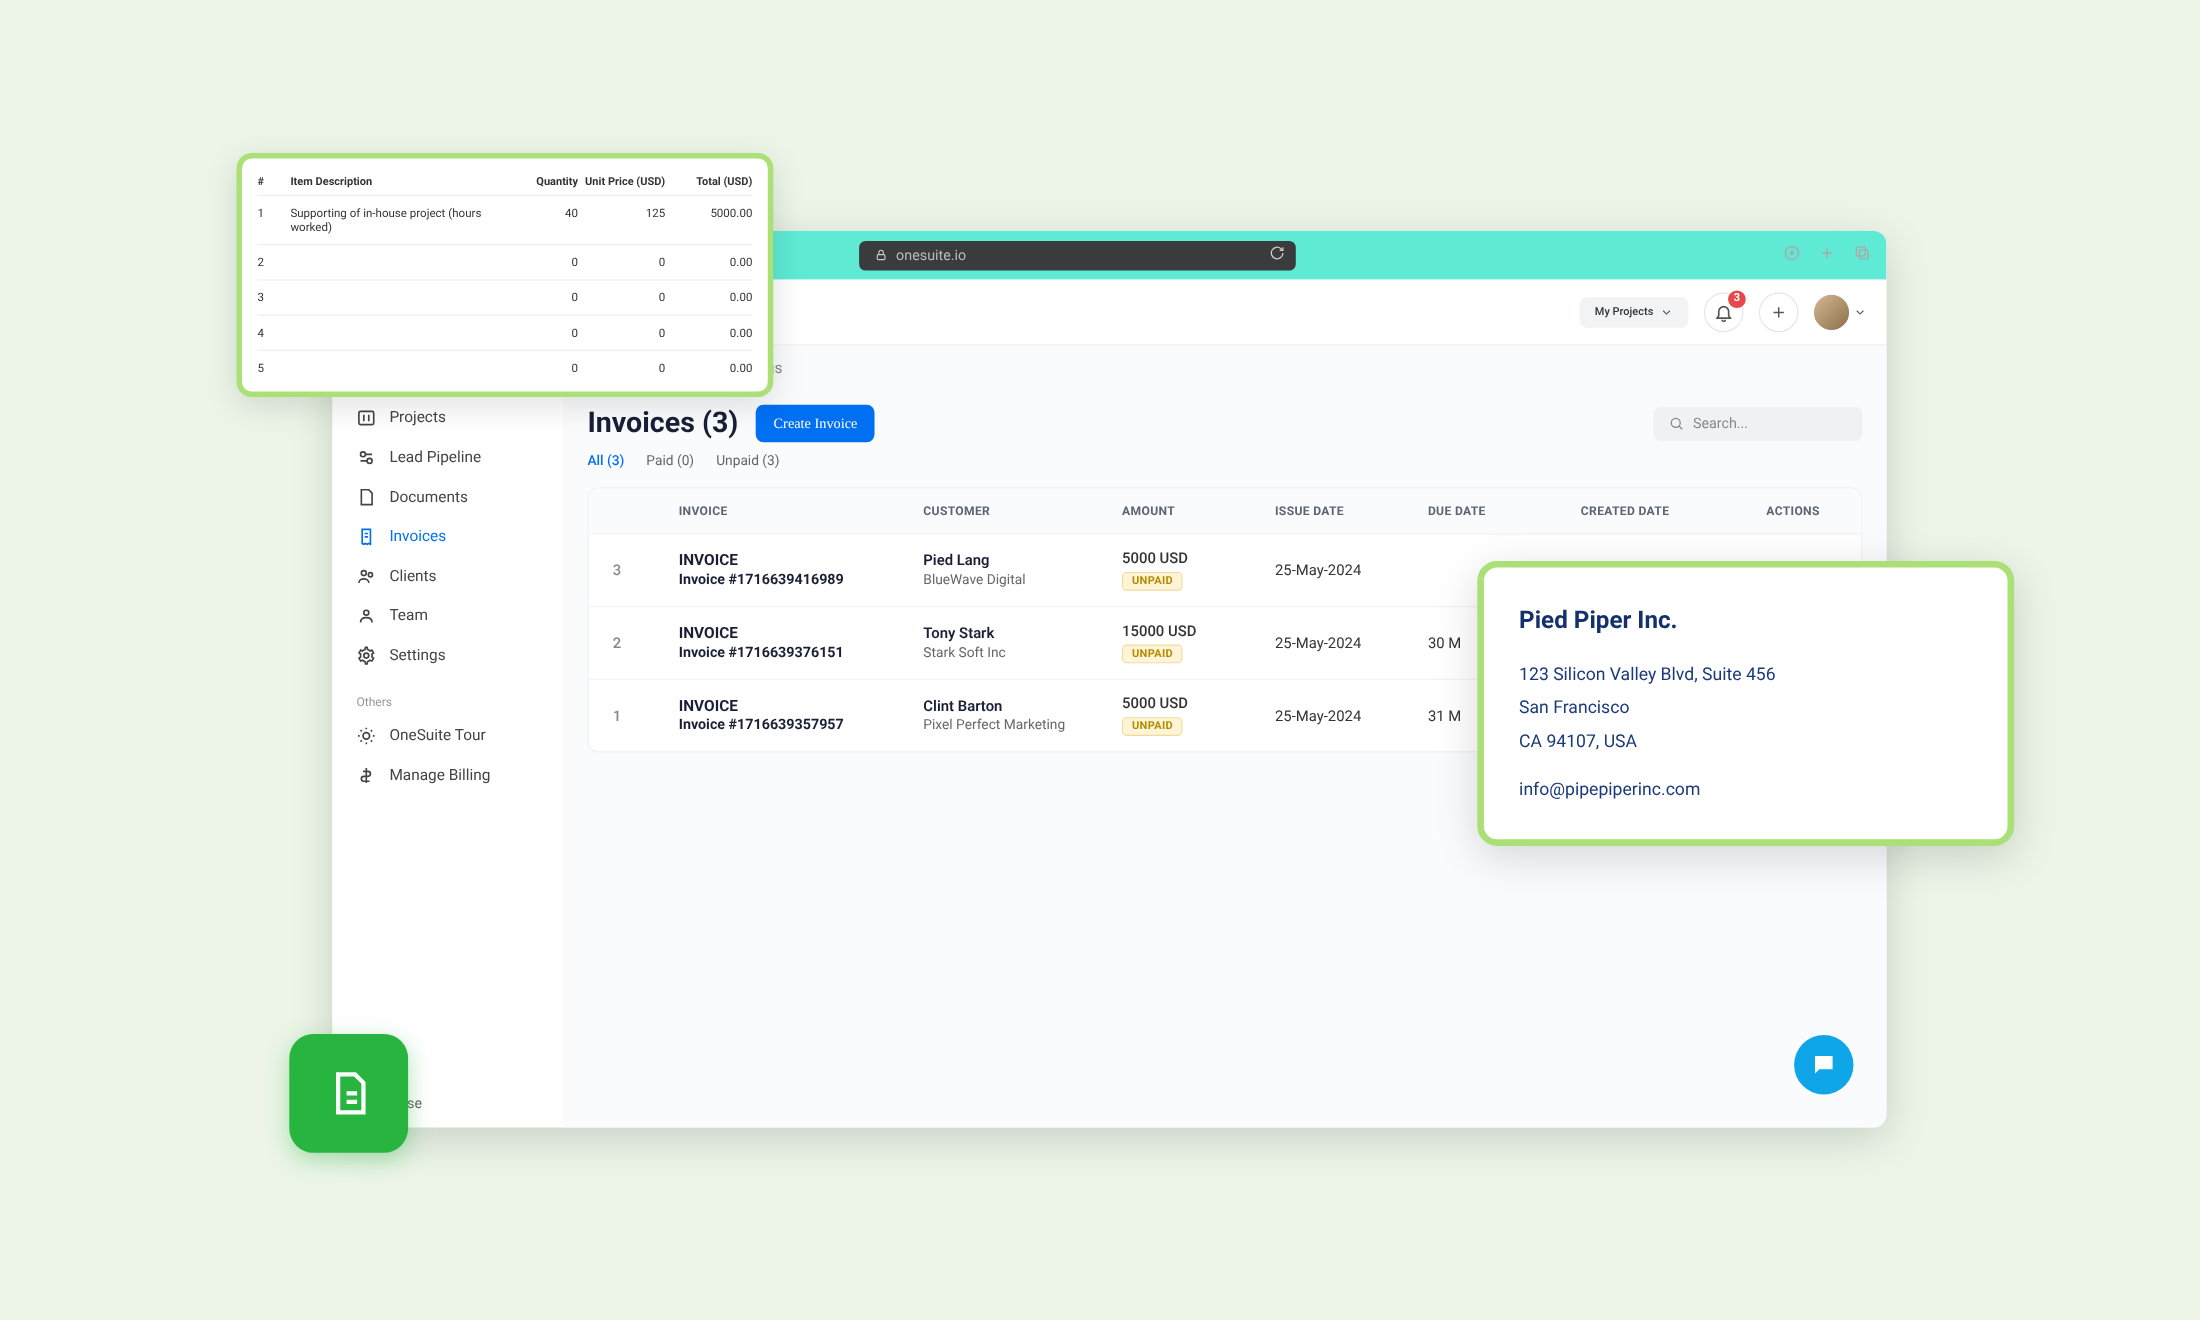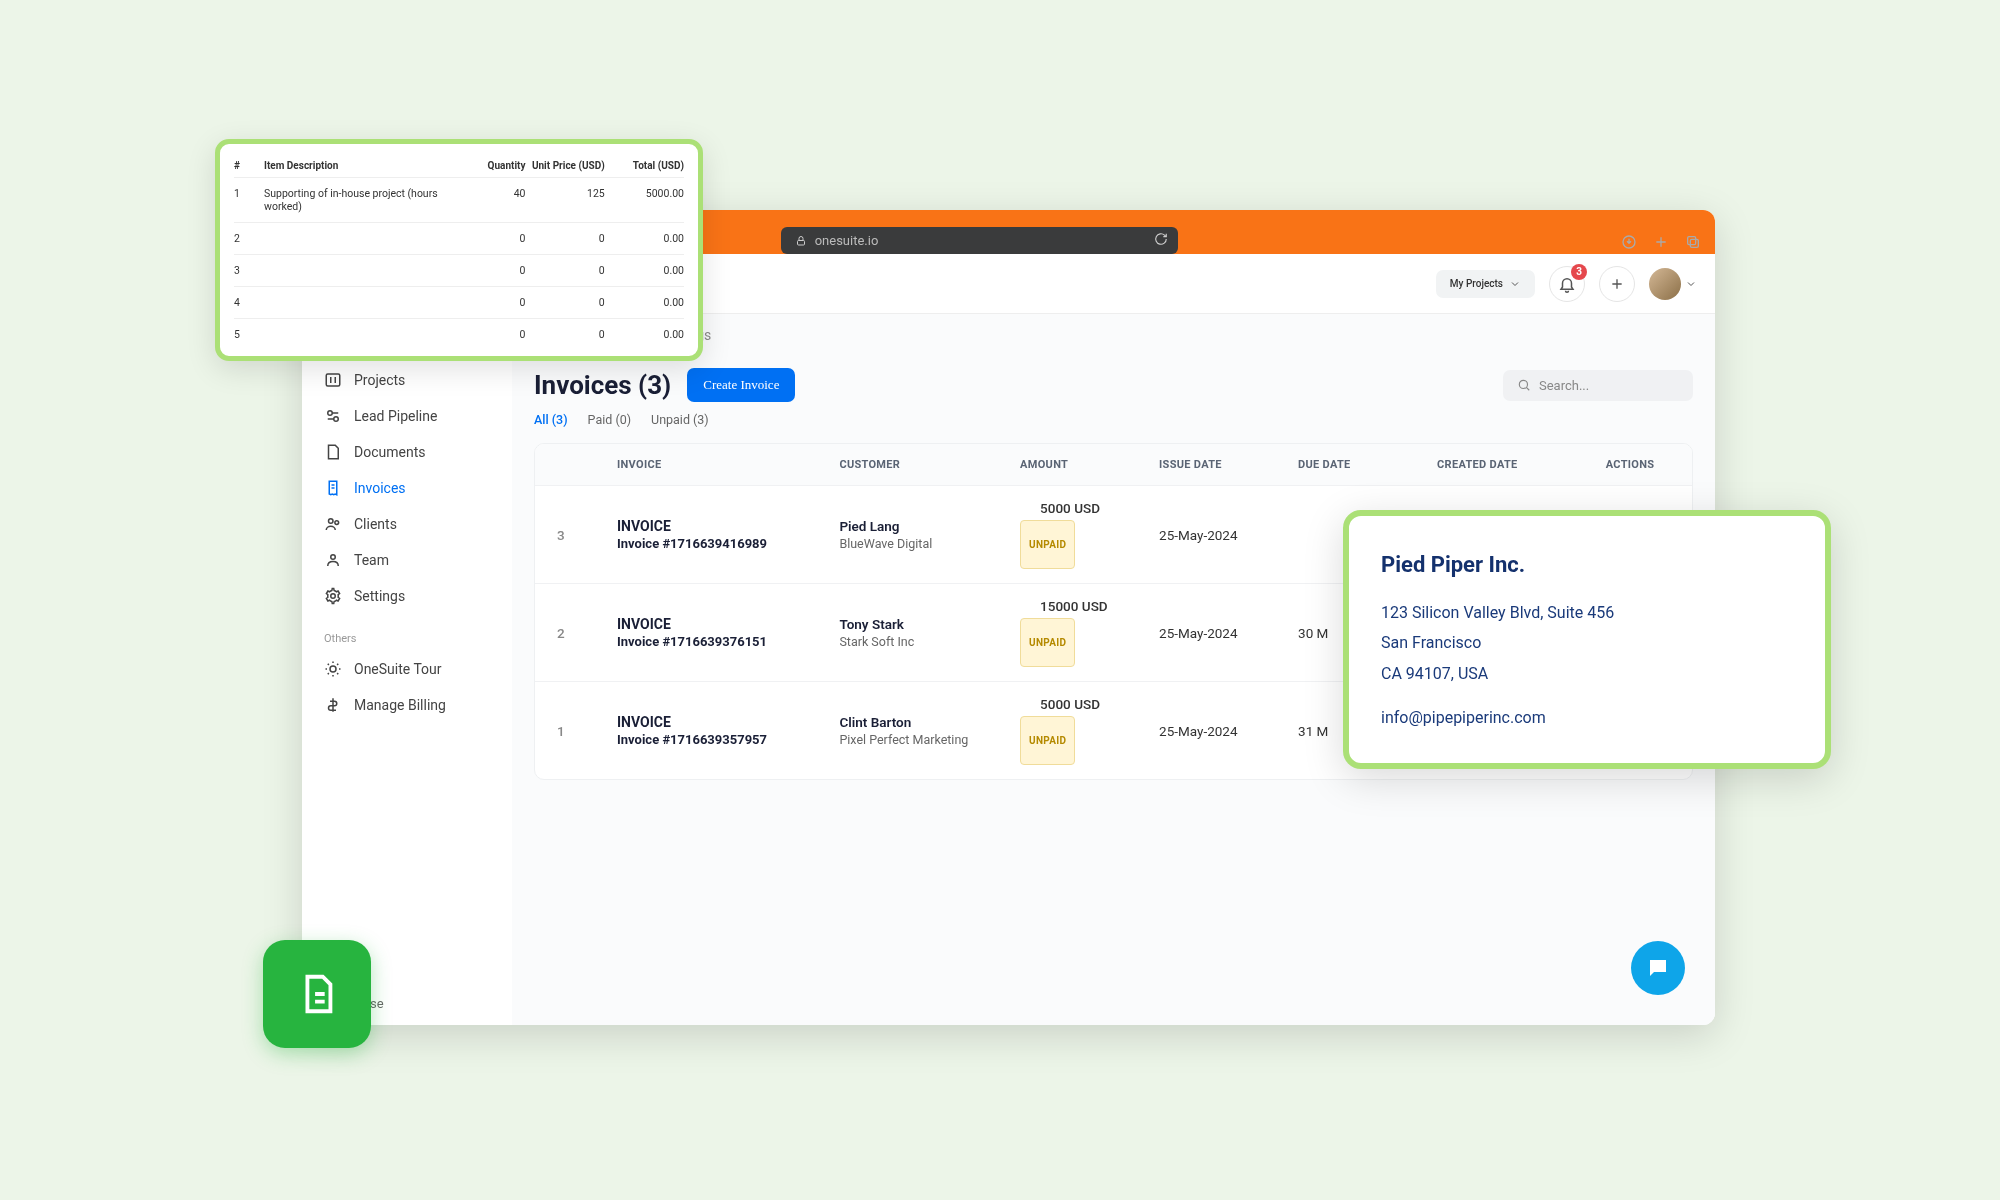--- a/index.html
+++ b/index.html
@@ -8,21 +8,21 @@
   background: #ecf5e8;
   font-family: -apple-system, BlinkMacSystemFont, "Segoe UI", Roboto, sans-serif;
   position: relative; overflow: hidden;
 }
 .browser {
   position: absolute; left: 302px; top: 210px; width: 1413px; height: 815px;
   background: #fff; border-radius: 12px; box-shadow: 0 10px 40px rgba(0,0,0,0.15);
   overflow: hidden;
 }
 .urlbar {
-  height: 44px; background: #f97316; display: flex; align-items: flex-end; padding: 0 14px; gap: 10px;
+  height: 44px; background: #5eead4; display: flex; align-items: center; padding: 0 14px; gap: 10px;
 }
 .url-center { flex:1; display:flex; justify-content:center; align-items:center; gap:8px; color:#bbb; font-size:13px; }
 .url-pill { background:#3a3b3c; padding:6px 300px 6px 14px; border-radius:6px; display:flex; align-items:center; gap:8px; position:relative;}
 .url-refresh { position:absolute; right:10px; color:#ccc; }
 .url-right { display:flex; gap:16px; color:#aaa; }
 .url-right svg { width:16px; height:16px; }
 .appbar {
   height: 60px; display:flex; align-items:center; justify-content:flex-end; padding:0 18px; gap:14px; border-bottom:1px solid #eee;
 }
 .myproj { background:#f1f3f4; border-radius:7px; padding:8px 14px; font-size:10px; font-weight:500; color:#333; display:flex; align-items:center; gap:6px;}
@@ -50,22 +50,22 @@
 .filters .f { cursor:pointer;text-align:center; }
 .filters .f.active { color:#0070f3; font-weight:500;}
 .table { background:#fff; border-radius:10px; margin-top:16px; border:1px solid #eef0f2; overflow:hidden;}
 .thead { display:grid; grid-template-columns: 60px 1.6fr 1.3fr 1fr 1fr 1fr 1.1fr 80px; padding:14px 22px; font-size:11px; font-weight:700; color:#5a6474; letter-spacing:0.3px; background:#fafbfc;}
 .trow { display:grid; grid-template-columns: 60px 1.6fr 1.3fr 1fr 1fr 1fr 1.1fr 80px; padding:14px 22px; align-items:center; border-top:1px solid #f0f1f3; font-size:13.5px; color:#333;}
 .rownum { color:#888; font-weight:500;}
 .inv-label { font-weight:700; font-size:14px; color:#1a1f36;}
 .inv-num { font-weight:700; font-size:13px; color:#1a1f36; margin-top:2px;}
 .cust-name { font-weight:600; color:#1a1f36;}
 .cust-co { font-size:12.5px; color:#666; margin-top:2px;}
-.amt { font-weight:500;margin-left:20px;}
-.badge-unpaid { display:inline-block; background:#fff5d6; color:#b58a00; font-size:10px; font-weight:700; padding:18px 8px; border-radius:4px; margin-top:4px; border:1px solid #f0dc9a; letter-spacing:0.3px;}
+.amt { font-weight:500;}
+.badge-unpaid { display:inline-block; background:#fff5d6; color:#b58a00; font-size:10px; font-weight:700; padding:2px 8px; border-radius:4px; margin-top:4px; border:1px solid #f0dc9a; letter-spacing:0.3px;}
 .actions-cell { text-align:center; color:#555; font-size:18px; cursor:pointer;}
 
 .ov-items {
   position:absolute; left:215px; top:139px; width:488px; background:#fff; border:5px solid #abe076; border-radius:14px; padding:10px 14px 6px;
   font-size:10.5px; color:#333; box-shadow:0 8px 30px rgba(0,0,0,0.12);
 }
 .it-head { display:grid; grid-template-columns:30px 2.5fr 0.8fr 1fr 1fr; font-weight:700; font-size:10px; padding:6px 0;}
 .it-head .r, .it-row .r { text-align:right; }
 .it-row { display:grid; grid-template-columns:30px 2.5fr 0.8fr 1fr 1fr; padding:9px 0; border-top:1px solid #eee; font-size:10.5px;}
 .ov-card {

